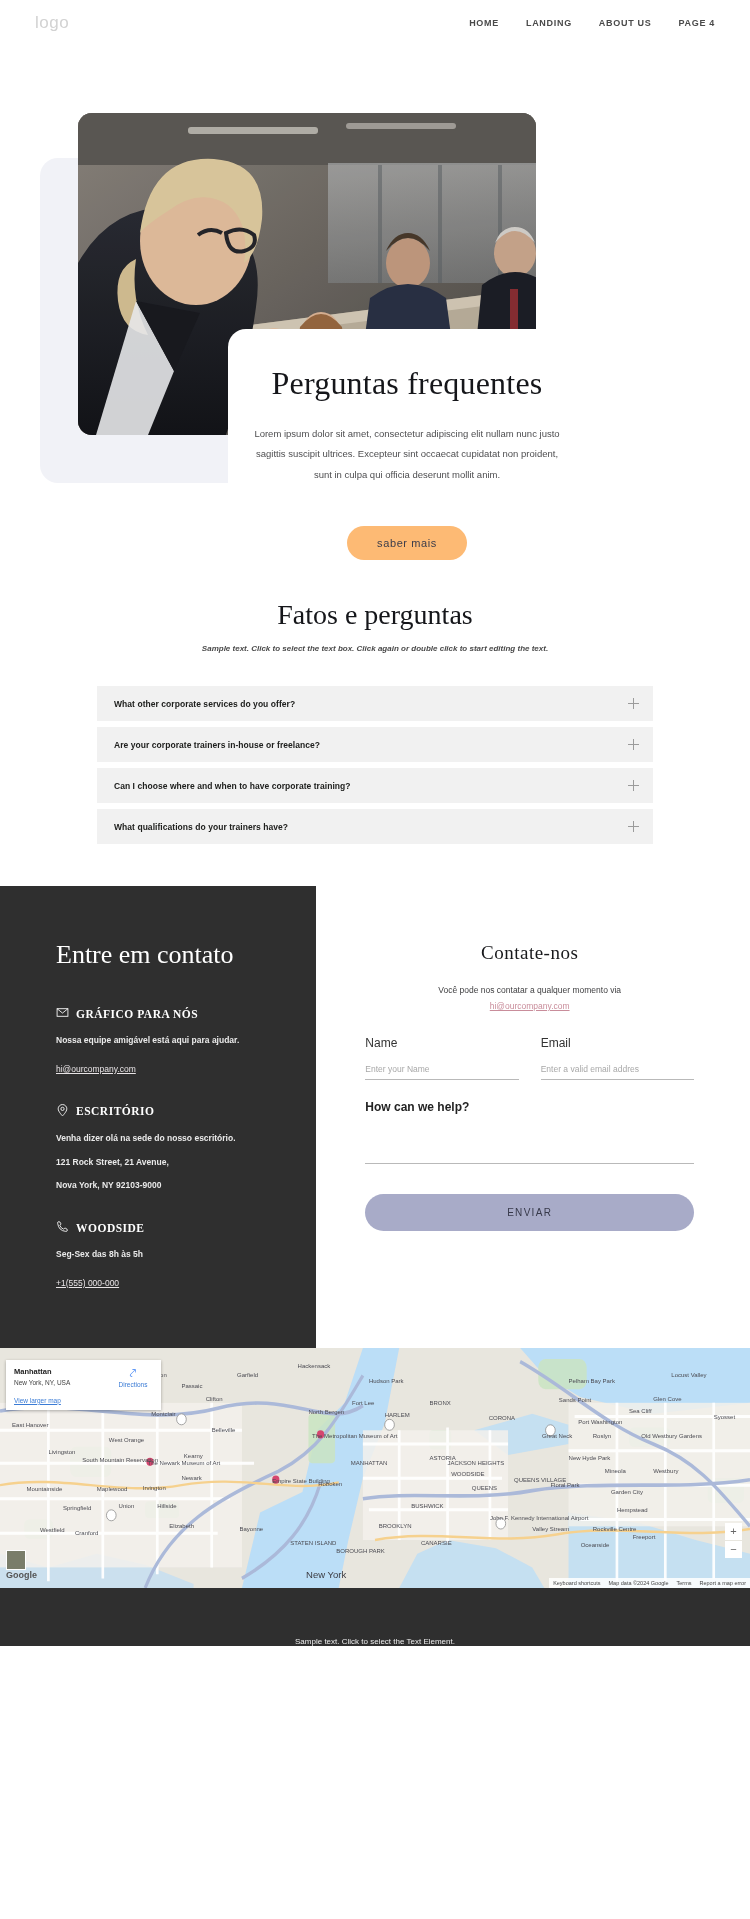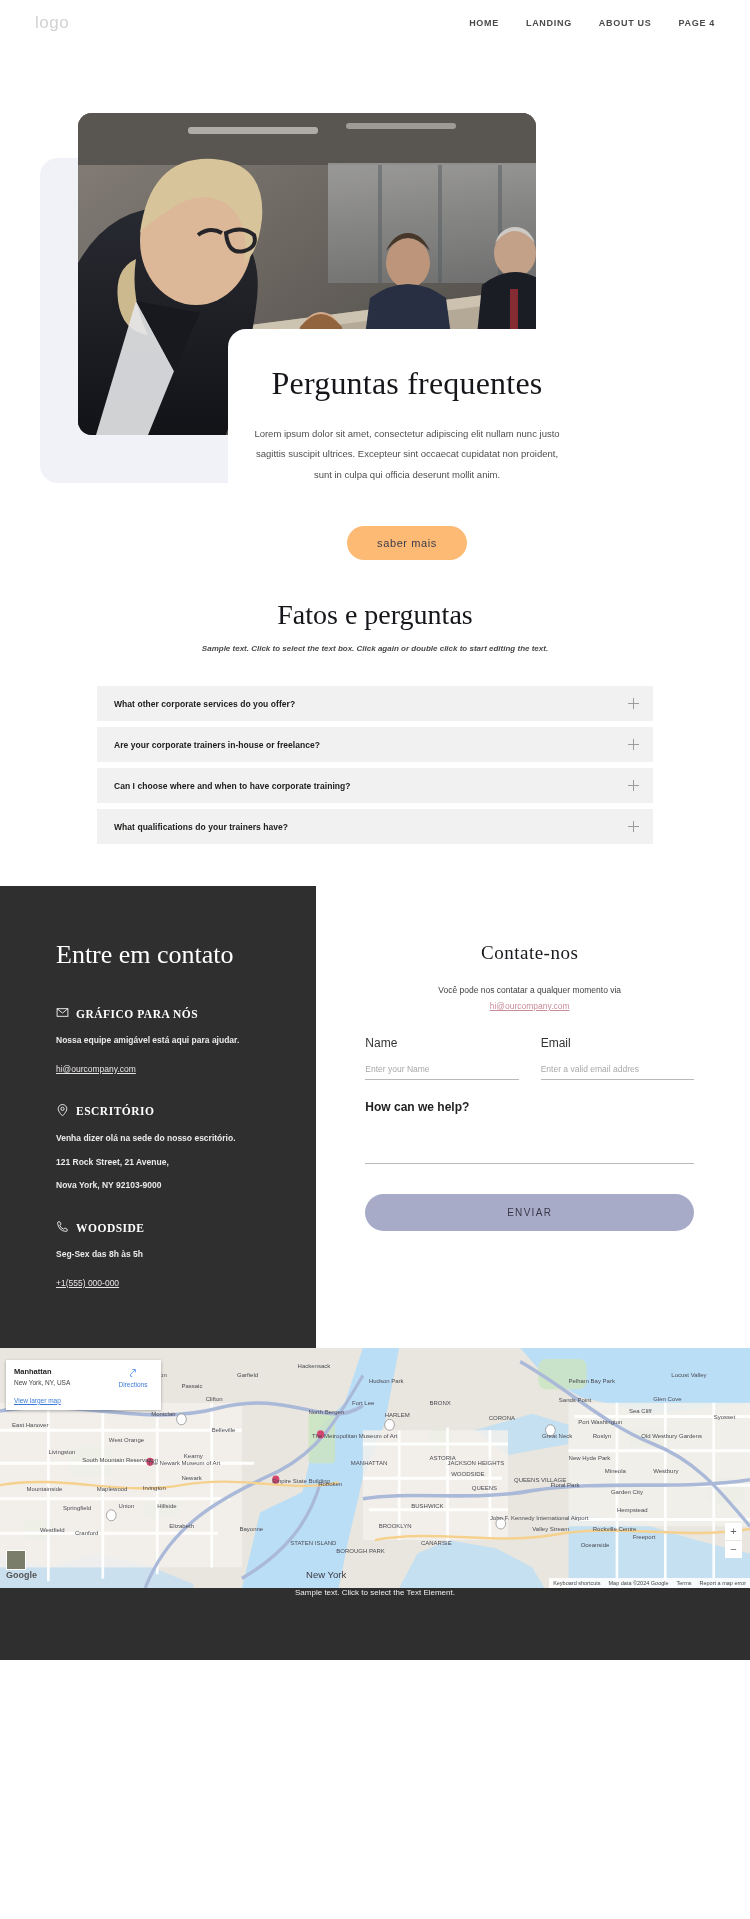--- a/index.html
+++ b/index.html
@@ -327,23 +327,23 @@
     position: absolute;
     font-size: 6px;
     color: #4b4b52;
     white-space: nowrap;
   }
   .map-label.big { font-size: 9.5px; color: #3b3b42; font-weight: 400; }
 
   
   .footer {
     background: #2f2f2f;
-    height: 72px;
-    display: flex;
-    align-items: flex-start;
+    height: 58px;
+    display: flex;
+    align-items: flex-end;
     justify-content: center;
   }
   .footer-text { font-size: 8px; color: #ededed; }
 </style>
 </head>
 <body>
 
 <div class="page">
 
   <div class="header">

